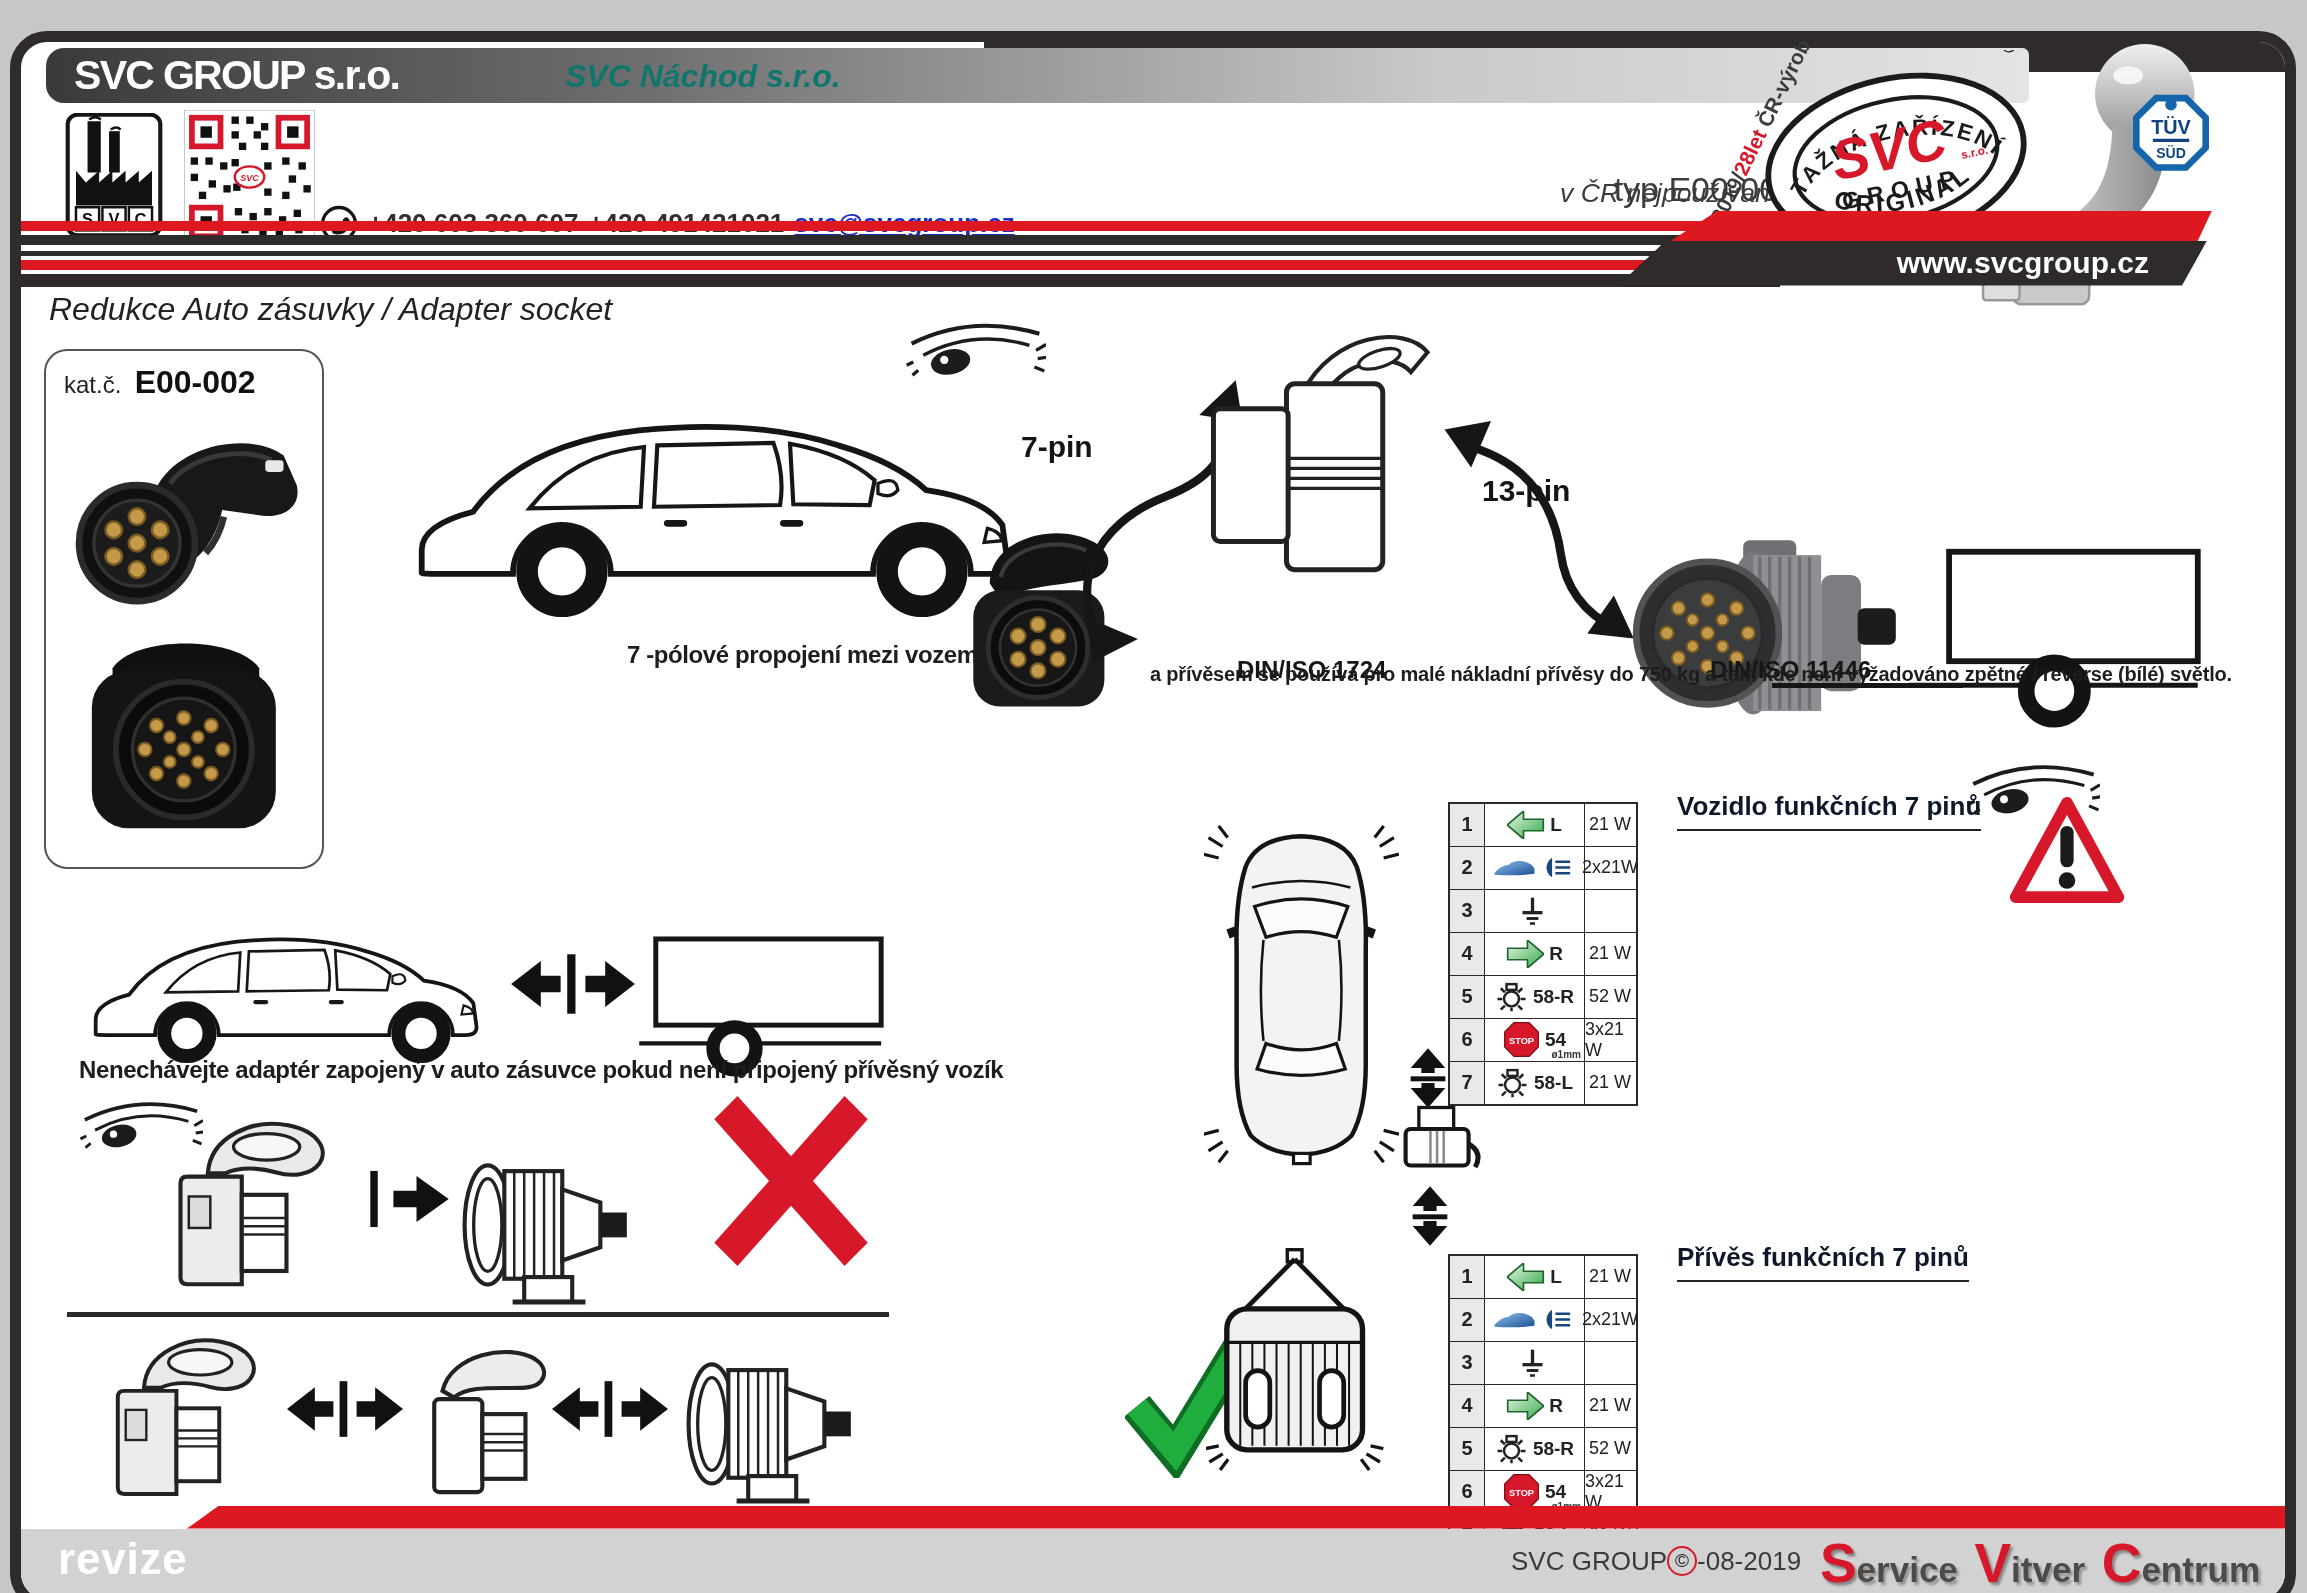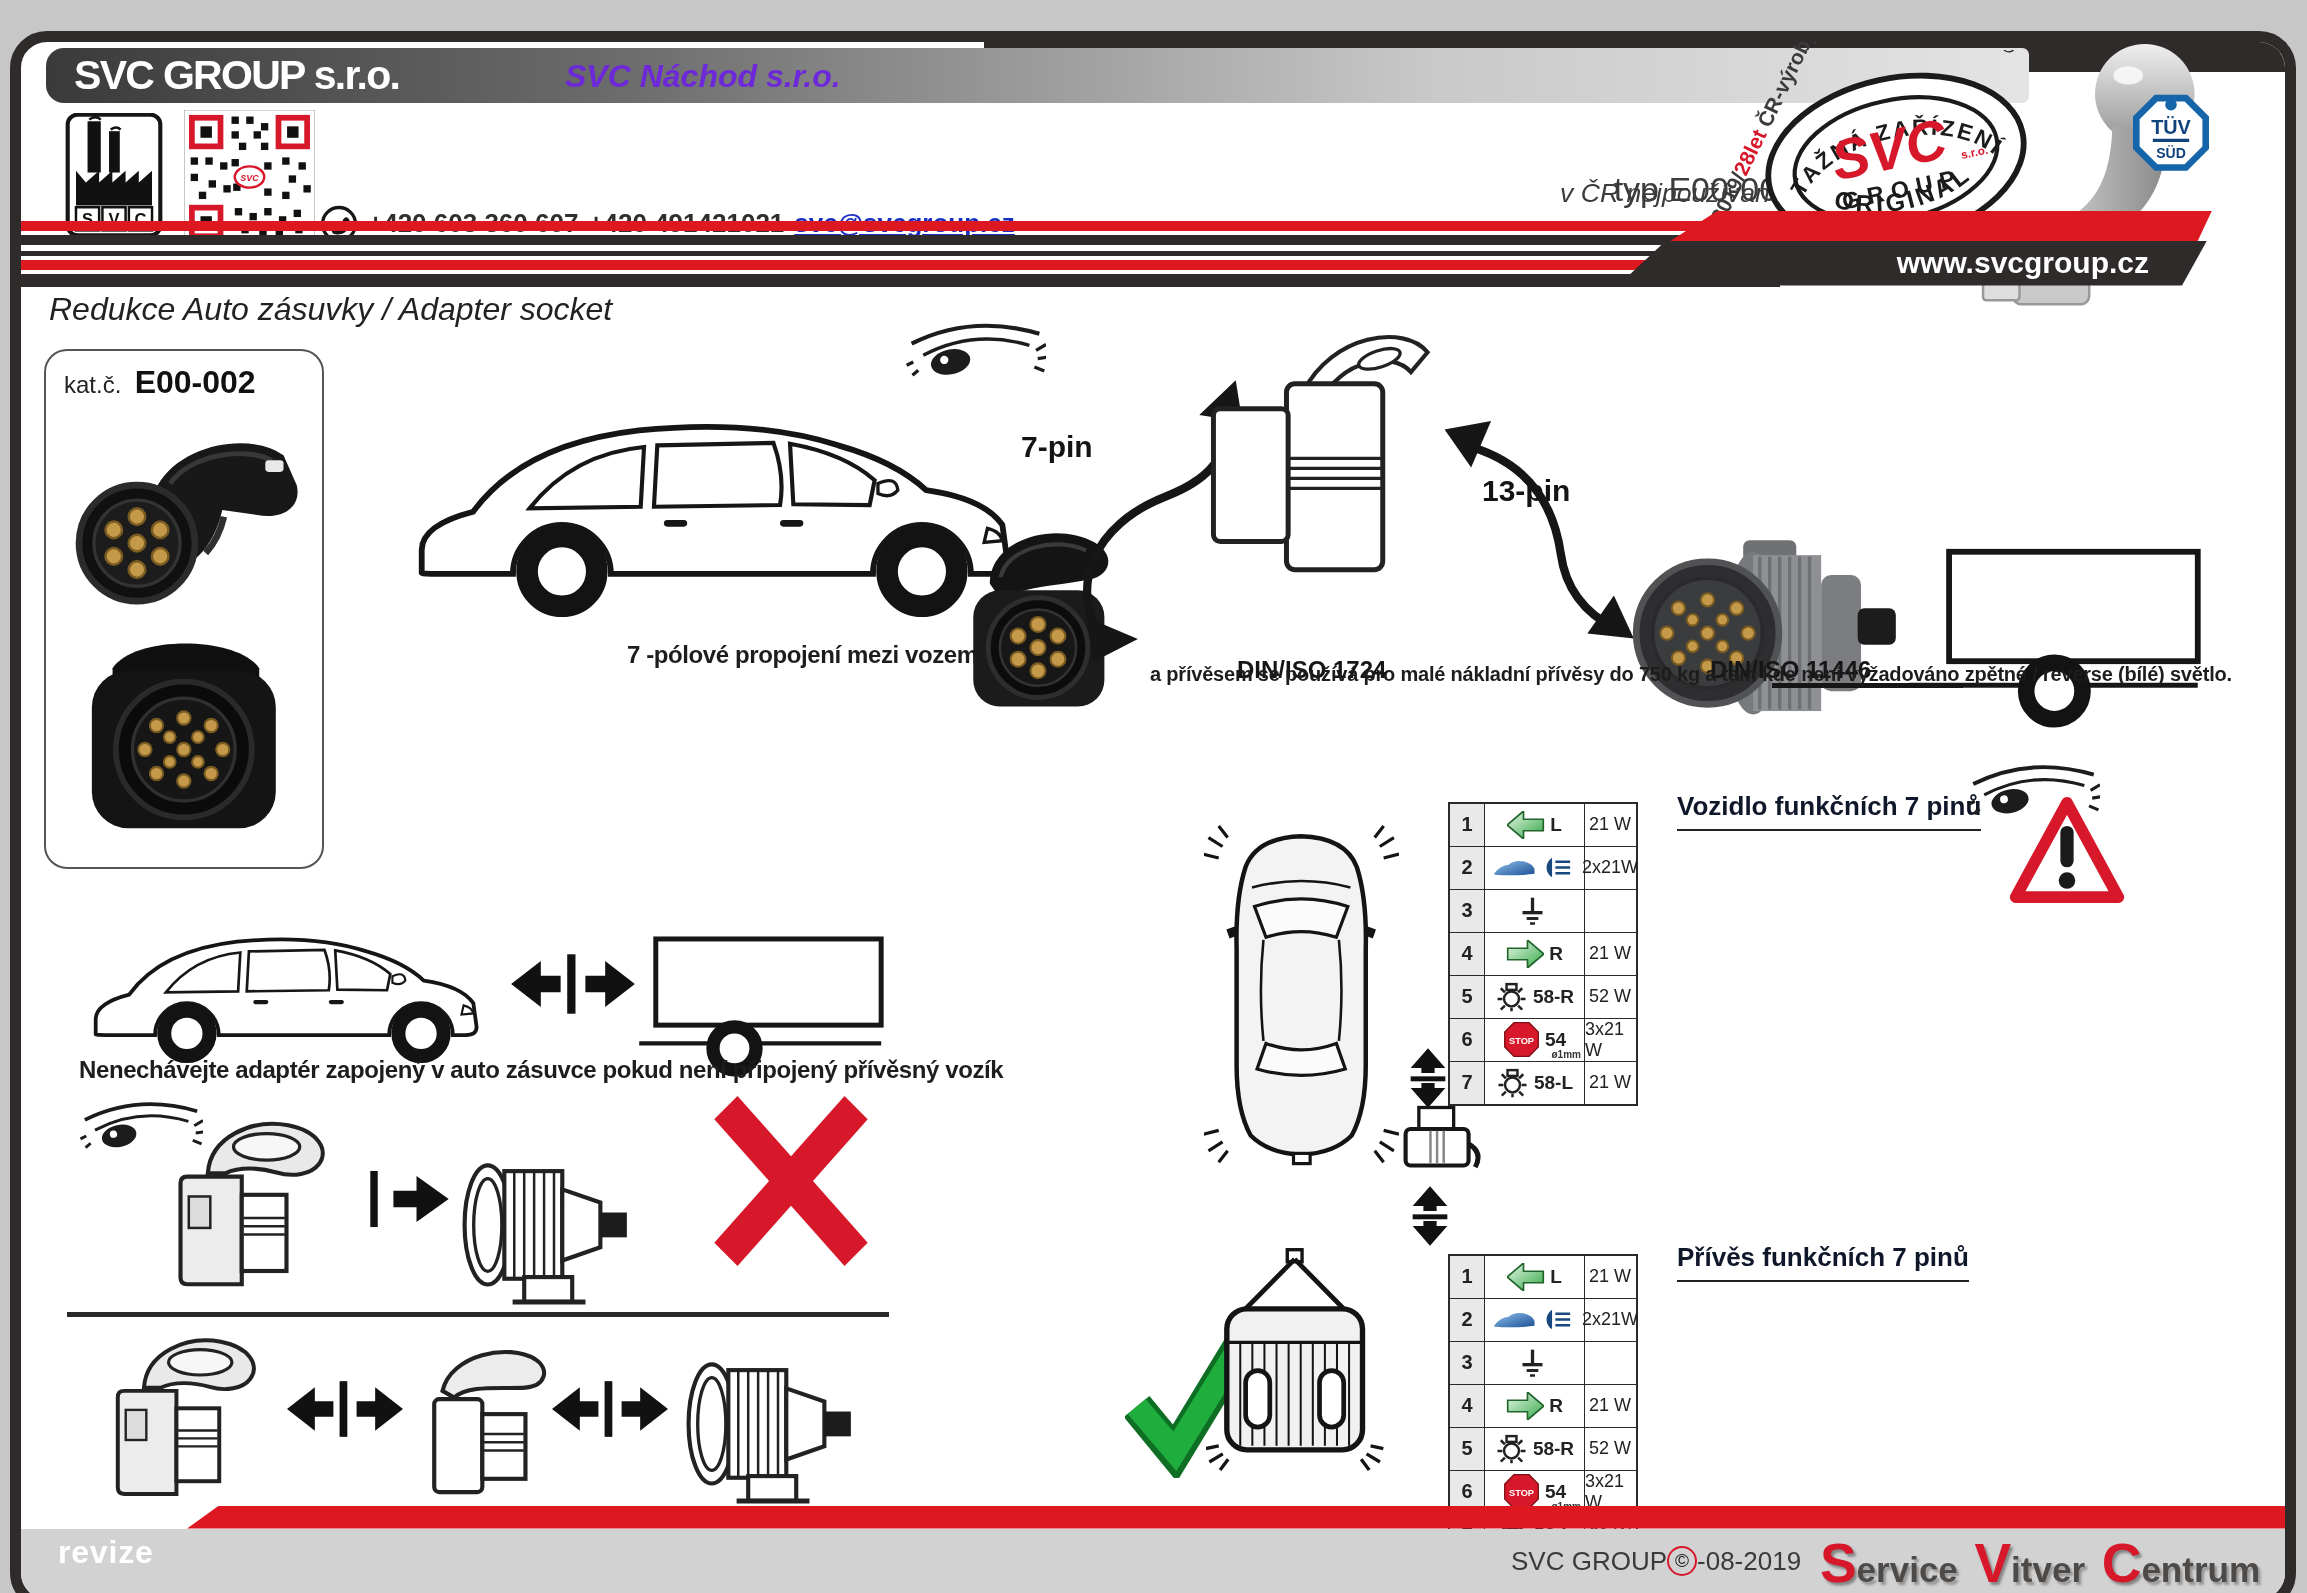--- a/index.html
+++ b/index.html
@@ -3,21 +3,21 @@
 <meta charset="utf-8">
 <style>
   html,body{margin:0;padding:0;}
   body{width:2307px;height:1593px;background:#c7c7c7;font-family:"Liberation Sans",sans-serif;position:relative;overflow:hidden;}
   .frame{position:absolute;left:10px;top:6.6px;width:2264px;height:1557px;background:#ffffff;border:11.6px solid #2e2b2a;border-radius:37px;overflow:hidden;margin-top:24px;}
   .abs{position:absolute;}
   
   .topdark{left:963px;top:0;width:1301px;height:30px;background:#2e2b2a;}
   .hbar{left:25px;top:6.6px;width:1983px;height:55px;border-radius:18px 6.6px 6.6px 18px;background:linear-gradient(90deg,#3a3a3a 0%,#6e6e6e 30%,#c9c9c9 70%,#e4e4e4 100%);}
   .company{left:53px;top:10px;font-size:41px;font-weight:700;letter-spacing:-1.7px;color:#fff;}
-  .branch{left:544px;top:16.6px;font-size:32px;font-weight:700;font-style:italic;color:#6d28d9;}
+  .branch{left:544px;top:16.6px;font-size:32px;font-weight:700;font-style:italic;color:#0f766e;}
   .addr{left:302px;top:70px;font-size:26px;line-height:31px;color:#3f3f3f;}
   .phones{left:299px;top:163px;display:flex;align-items:center;gap:10px;}
   .phones .ph{font-size:26px;font-weight:700;color:#2f2f2f;white-space:nowrap;}
   .email{font-size:26px;font-weight:700;color:#1b2ec4;text-decoration:underline;}
   .title1{left:631px;top:71px;width:1112px;text-align:center;font-size:36px;font-weight:700;color:#3c3c3c;letter-spacing:-0.8px;}
   .title2{left:813px;top:128px;width:963px;text-align:right;font-size:34px;font-weight:400;color:#3c3c3c;}
   .noteR{left:1539px;top:136px;font-size:26.6px;font-style:italic;color:#3c3c3c;white-space:nowrap;}
   .madein{left:1685px;top:174px;transform:rotate(-64deg);transform-origin:0 0;font-size:21px;font-weight:700;color:#3b3b3b;white-space:nowrap;}
   .madein .red{color:#d7182a;}
   
@@ -48,21 +48,21 @@
   .num{background:#e9e9e9;font-size:20px;font-weight:700;color:#222;}
   .ic{gap:5px;}
   .watt{font-size:18px;color:#222;}
   .plbl{font-size:19px;font-weight:600;color:#222;}
   .lbl54{position:relative;font-size:19px;font-weight:600;color:#222;}
   .note54{position:absolute;left:6.6px;top:20px;font-size:10px;color:#333;white-space:nowrap;}
   .ttitle{font-size:26px;font-weight:700;color:#0f172a;border-bottom:2.5px solid #222;padding-bottom:7px;white-space:nowrap;}
   
   .fred{left:166px;top:1464px;width:2098px;height:23px;background:#dd1820;clip-path:polygon(32px 0,100% 0,100% 100%,0 100%);}
   .fgray{left:0;top:1487px;width:2264px;height:70px;background:#d2d2d2;}
-  .revize{left:37px;top:1492px;font-size:32px;font-weight:700;color:#fff;letter-spacing:0.8px;}
+  .revize{left:37px;top:1492px;font-size:44px;font-weight:700;color:#fff;letter-spacing:0.8px;}
   .copy{left:1490px;top:1504px;display:flex;align-items:center;font-size:26px;color:#3a3a3a;white-space:nowrap;}
   .copy .sym{width:30px;height:30px;border:2.5px solid #d7182a;border-radius:50%;display:inline-flex;align-items:center;justify-content:center;font-size:19px;color:#222;box-sizing:border-box;}
   .brand{right:25px;top:1489px;display:flex;align-items:baseline;gap:16.6px;}
   .brand .word{display:flex;align-items:baseline;}
   .brand .big{font-size:55px;font-weight:700;color:#d7182a;text-shadow:2.5px 2.5px 2.5px rgba(70,70,70,.55);}
   .brand .rest{font-size:35px;font-weight:700;color:#4d4a48;text-shadow:2.5px 2.5px 2.5px rgba(70,70,70,.45);}
   svg{display:block;}
   .tic{flex:0 0 auto;}
 </style>
 </head>

